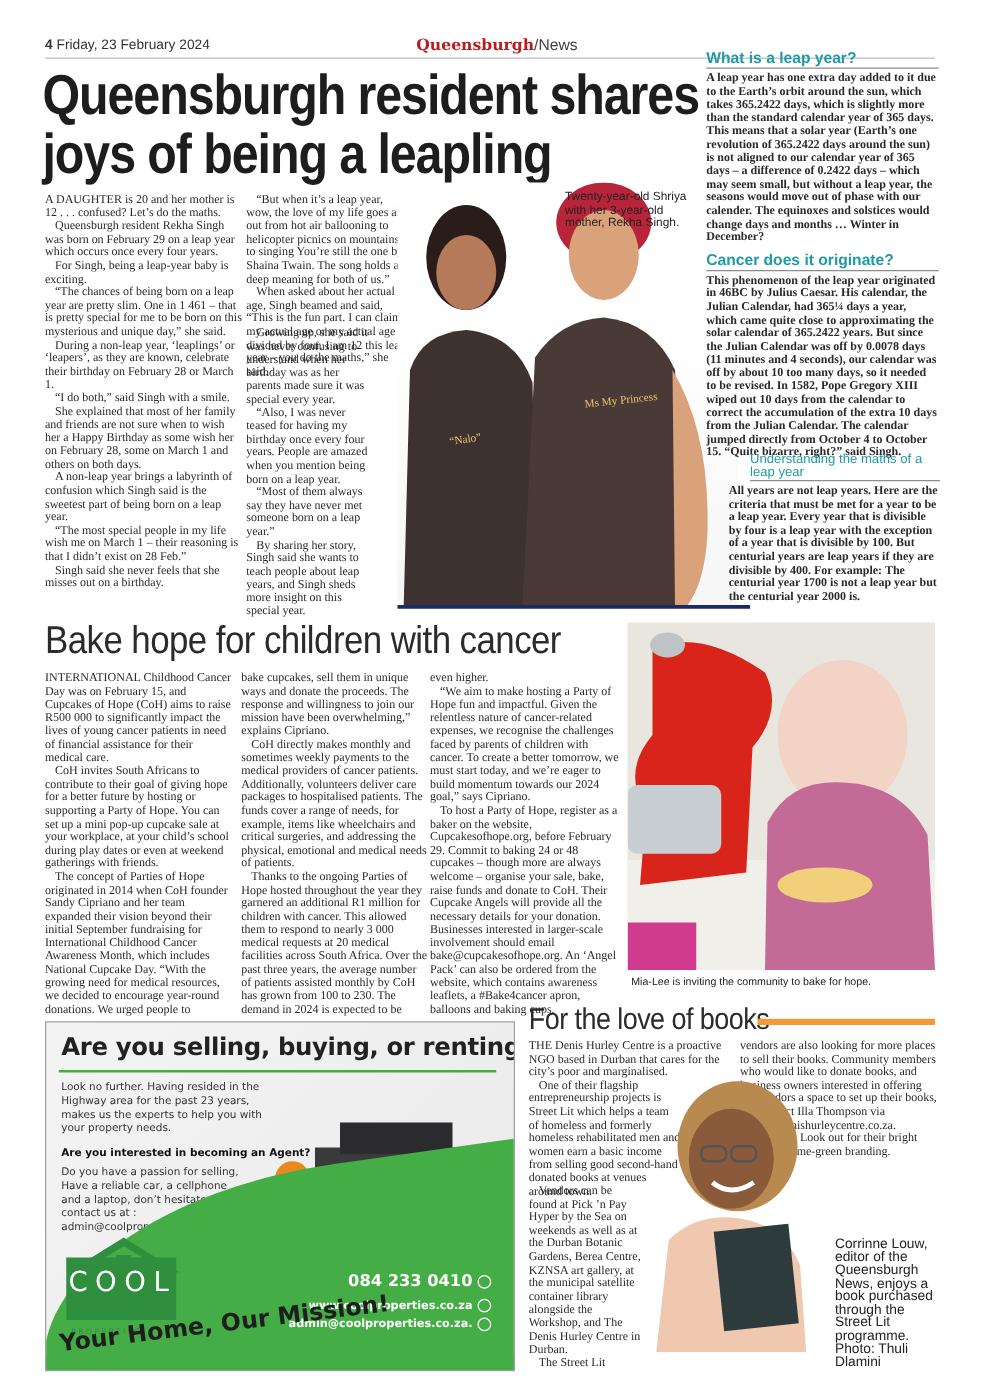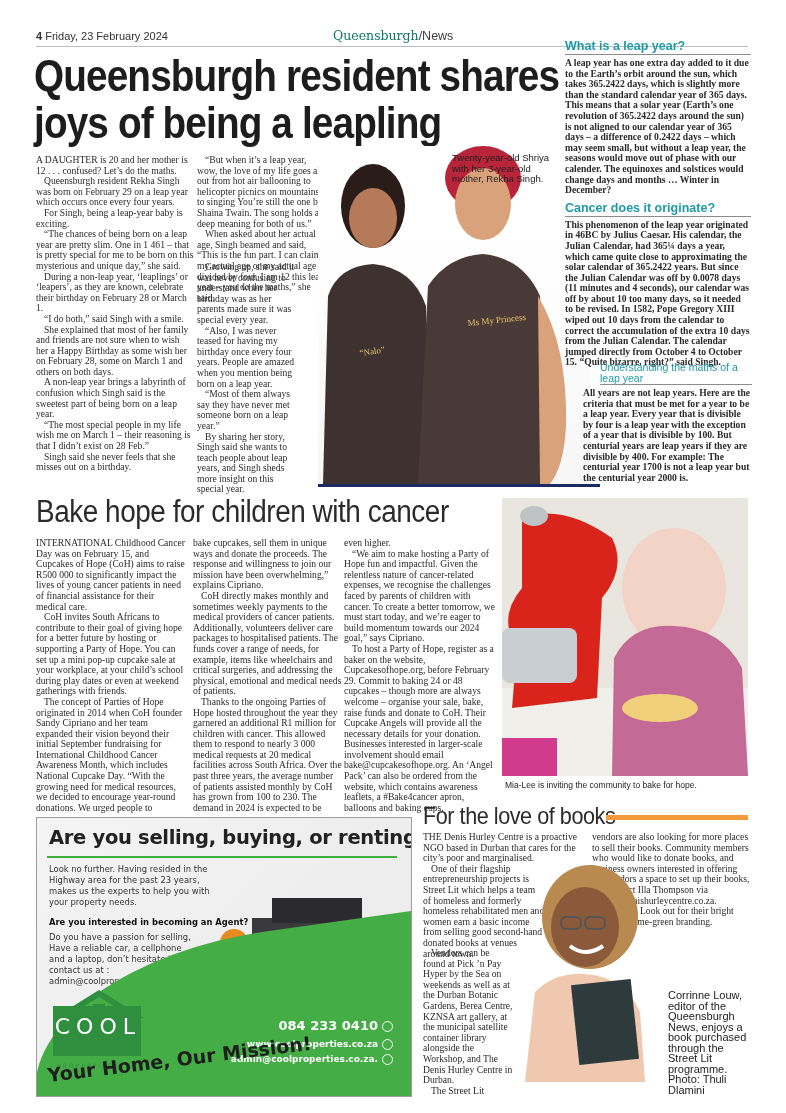--- a/index.html
+++ b/index.html
@@ -2,21 +2,21 @@
 <html><head>
 <meta charset="utf-8">
 <style>
   html, body { margin: 0; padding: 0; background: #ffffff; }
   body { width: 786px; height: 1113px; position: relative; overflow: hidden; font-family: "Liberation Serif", serif; color: #231f20; }
   .abs { position: absolute; }
   .masthead { left: 36px; top: 28px; width: 712px; height: 18px; border-bottom: 1px solid #bdbdbd; }
   .pg { position: absolute; left: 0; top: 2px; font-family: "Liberation Sans", sans-serif; font-size: 11px; color: #333; }
   .pg b { font-weight: bold; }
   .brand { position: absolute; left: 297px; top: 0px; font-size: 12.5px; font-family: "DejaVu Serif", serif; }
-  .brand .bq { font-weight: normal; color: #0f766e; }
+  .brand .bq { font-weight: bold; color: #b91c1c; }
   .brand .bn { font-family: "Liberation Sans", sans-serif; color: #404040; font-size: 12.5px; }
   .headline { left: 34px; top: 52px; width: 520px; font-family: "Liberation Sans", sans-serif; font-weight: bold; font-size: 45px; line-height: 47px; letter-spacing: -1px; color: #1d1d1d; transform: scaleX(0.86); transform-origin: left top; white-space: nowrap; }
   .col { font-size: 9.6px; line-height: 10.6px; color: #2a2a2a; }
   .col p { margin: 0; text-indent: 8px; }
   .col p.first { text-indent: 0; }
   .side-h { font-family: "Liberation Sans", sans-serif; font-weight: bold; color: #1f9aa6; font-size: 12.5px; line-height: 13px; border-bottom: 1.5px solid #8c8c8c; padding-bottom: 1px; }
   .side-h2 { font-family: "Liberation Sans", sans-serif; font-weight: normal; color: #1f9aa6; font-size: 10.5px; line-height: 10.5px; border-bottom: 1.5px solid #8c8c8c; padding-bottom: 1px; }
   .side-t { font-size: 9.6px; line-height: 10.6px; color: #2a2a2a; font-weight: bold; }
   .photo1 { left: 318px; top: 146px; width: 272px; height: 338px; background: linear-gradient(180deg,#ffffff 0%, #fefefe 40%, #f6f6f6 100%); }
   .caption-sm { font-family: "Liberation Sans", sans-serif; font-size: 9.5px; line-height: 10.5px; color: #222; }

